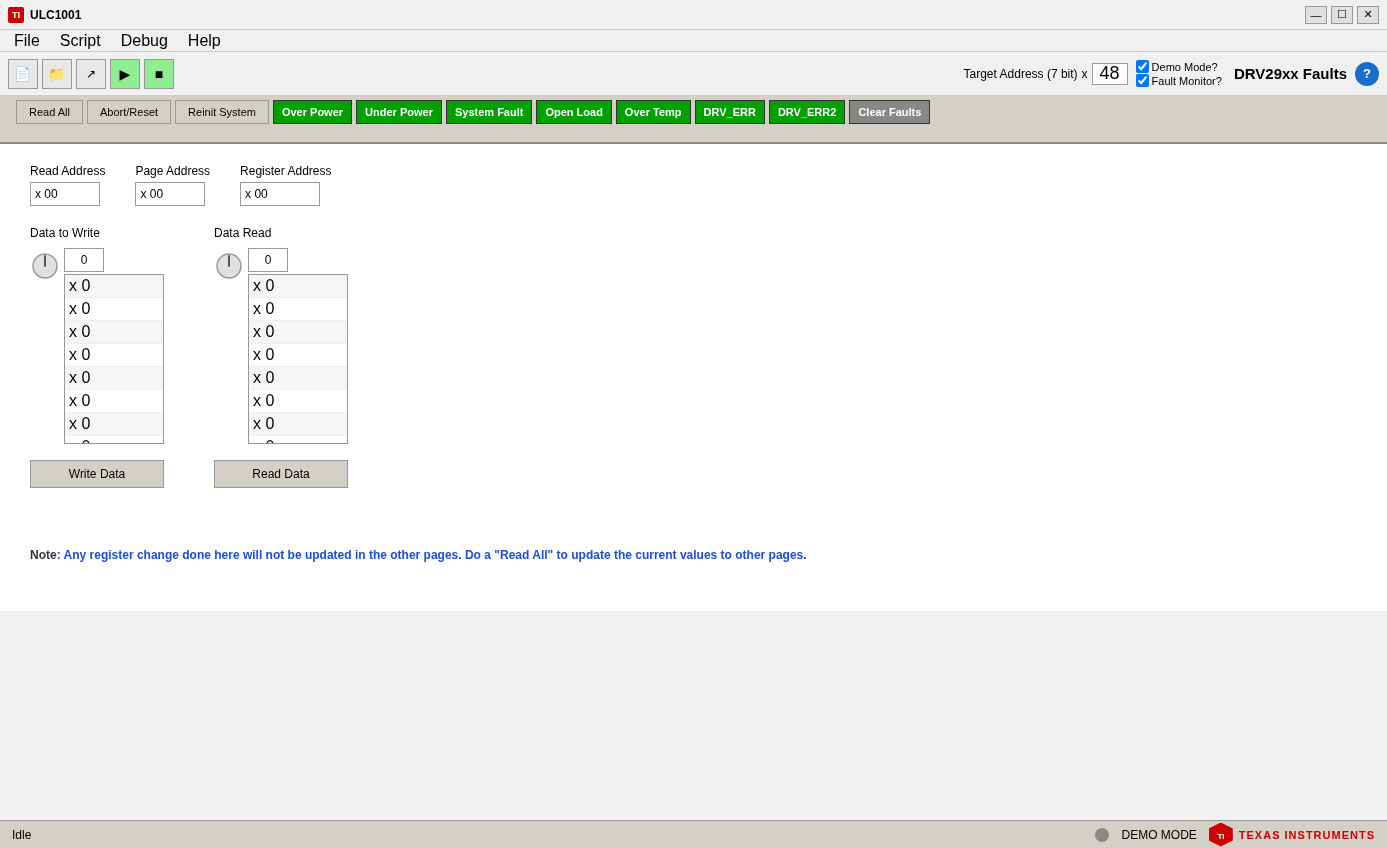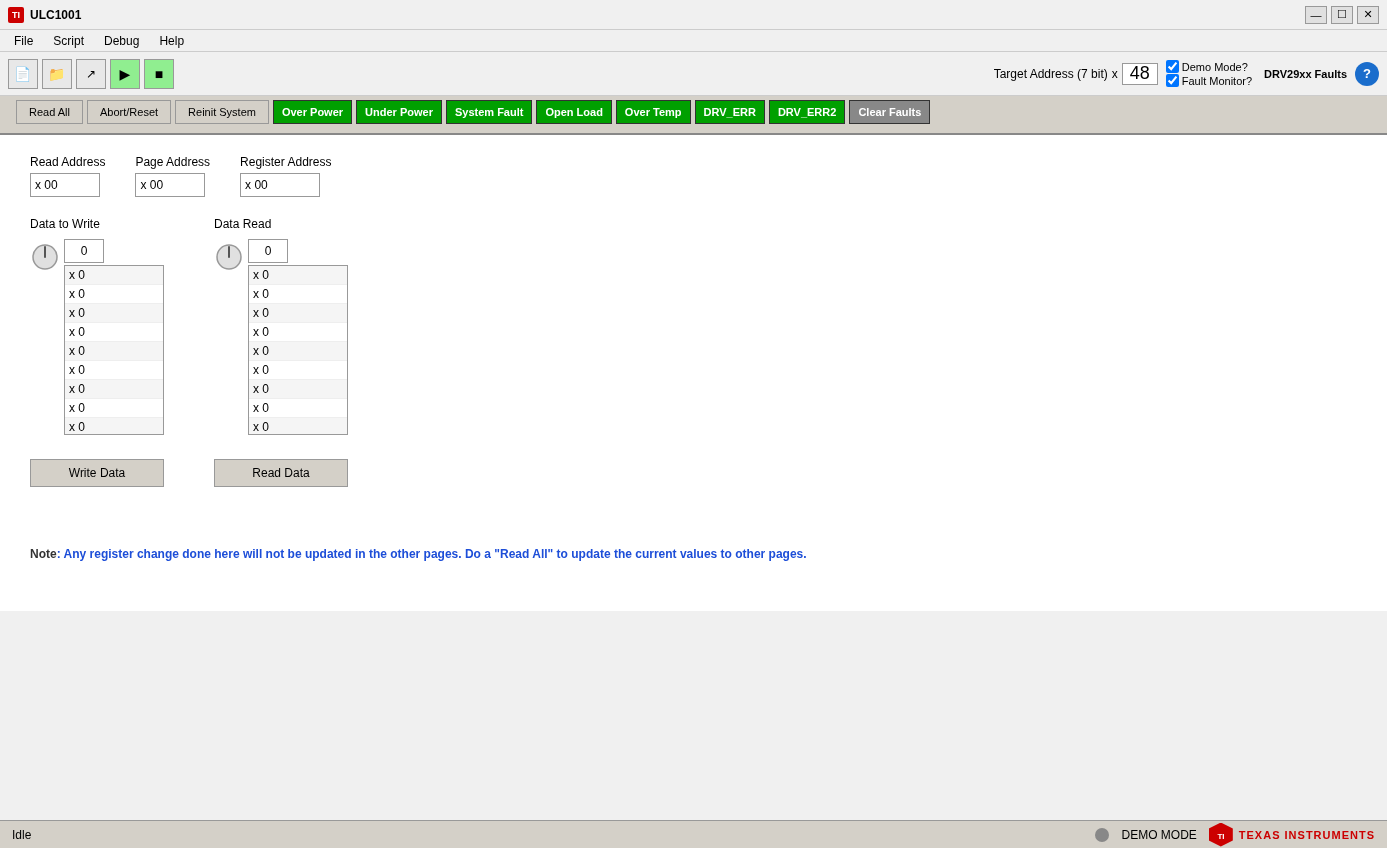--- a/index.html
+++ b/index.html
@@ -23,21 +23,21 @@
 
     
     #menu-bar {
       background: #f0f0f0;
       height: 22px;
       display: flex;
       align-items: center;
       padding: 0 4px;
       border-bottom: 1px solid #ccc;
     }
-    .menu-item { padding: 2px 10px; font-size: 12px; cursor: pointer; text-align: center; }
+    .menu-item { padding: 2px 10px; font-size: 16px; cursor: pointer; text-align: center; }
 
     
     #toolbar {
       background: #f0f0f0;
       height: 44px;
       display: flex;
       align-items: center;
       padding: 0 8px;
       border-bottom: 1px solid #ccc;
       gap: 4px;
@@ -68,21 +68,21 @@
       text-align: center;
       font-size: 18px;
     }
     #checkboxes-area {
       display: flex;
       flex-direction: column;
       font-size: 11px;
       gap: 1px;
     }
     .checkbox-row { display: flex; align-items: center; gap: 3px; }
-    #drv-faults-label { font-size: 11px; font-weight: bold; margin-left: 4px; }
+    #drv-faults-label { font-size: 15px; font-weight: bold; margin-left: 4px; }
     #help-btn {
       width: 24px; height: 24px;
       border-radius: 50%;
       background: #1a6dcc;
       color: white;
       border: none;
       font-size: 13px;
       font-weight: bold;
       cursor: pointer;
       display: flex; align-items: center; justify-content: center;
@@ -175,21 +175,21 @@
     }
     .data-list-container {
       border: 1px solid #999;
       width: 100px;
       height: 170px;
       overflow-y: auto;
       background: white;
     }
     .data-list-item {
       padding: 2px 4px;
-      font-size: 12px;
+      font-size: 16px;
       border-bottom: 1px solid #eee;
       background: white;
     }
     .data-list-item:nth-child(odd) { background: #f5f5f5; }
 
     
     .num-bytes-group { display: flex; flex-direction: column; gap: 4px; }
     .num-bytes-input-wrap { display: flex; align-items: center; }
     .num-bytes-input {
       width: 45px; height: 24px;
@@ -214,21 +214,21 @@
     .spinner-btn:last-child { border-bottom: none; }
 
     
     .wr-btn {
       padding: 4px 16px;
       background: #d4d0c8;
       border: 1px solid #999;
       cursor: pointer;
       font-size: 12px;
       height: 28px;
-      margin-top: 20px;
+      margin-top: 12px;
     }
 
     
     #note-section {
       margin-top: 60px;
       font-size: 12px;
       color: #333;
     }
     #note-section .note-bold { font-weight: bold; }
     #note-section .note-red { color: #1d4ed8; font-weight: bold; }
@@ -304,21 +304,21 @@
     }
     #tab-row {
       display: flex;
       align-items: flex-end;
       gap: 2px;
     }
     #action-fault-row {
       display: flex;
       align-items: center;
       gap: 4px;
-      padding-bottom: 9px;
+      padding-bottom: 18px;
       margin-left: 12px;
     }
   </style>
 </head>
 <body>
 
 <div id="page-wrapper">
 
   <div id="title-bar">
     <div id="title-bar-left">

